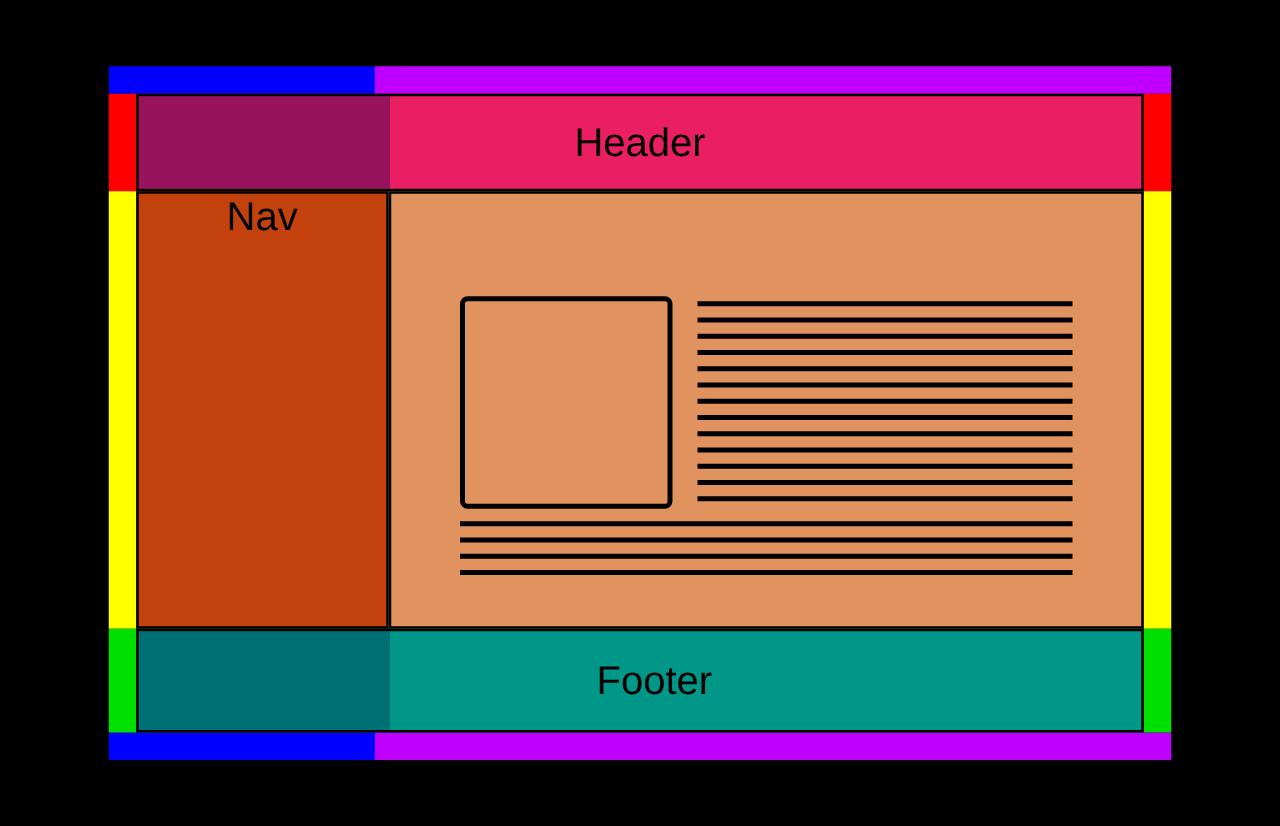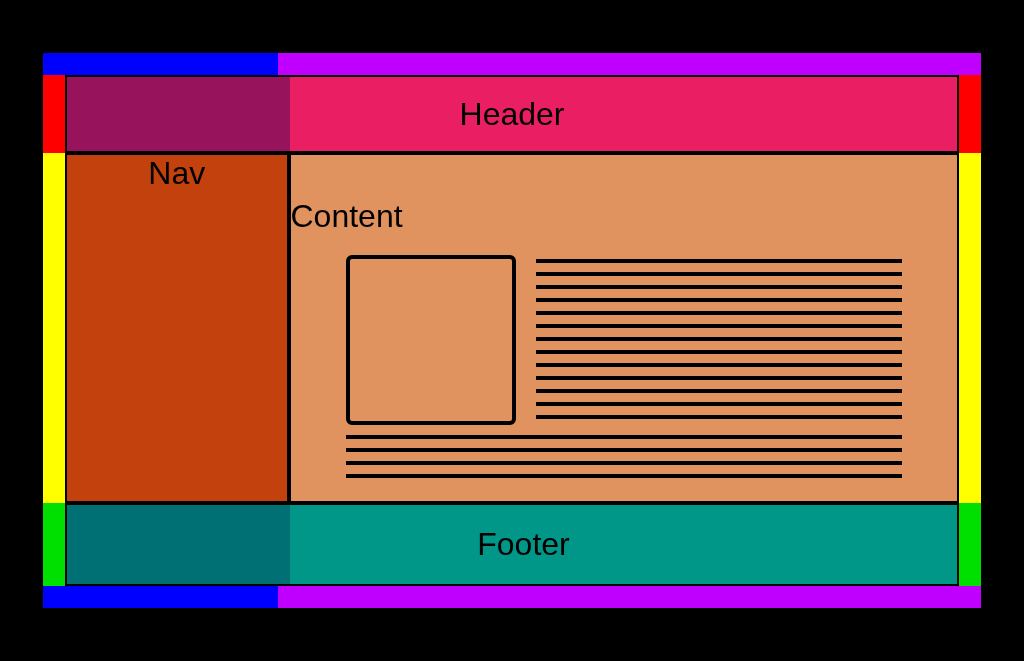--- a/index.html
+++ b/index.html
@@ -11,21 +11,21 @@
       width: 1024px;
       height: 661px;
       background: #000;
       display: flex;
       align-items: center;
       justify-content: center;
       font-family: "Segoe UI", Arial, sans-serif;
     }
     .outer-frame {
       position: relative;
-      width: 938px;
+      width: 850px;
       height: 555px;
     }
     
     .border-top-left {
       position: absolute;
       top: 0;
       left: 0;
       width: 25%;
       height: 22px;
       background: #0000ff;
@@ -222,21 +222,20 @@
 
   <div class="layout">
     <div class="region header-region">
       <div class="nav-overlay"></div>
       <span>Header</span>
     </div>
     <div class="region nav-region">
       <span>Nav</span>
     </div>
     <div class="region content-region">
-      <span class="content-label">Content</span>
       <div class="content-body">
         <div class="content-box"></div>
         <div class="content-lines">
           <div class="line"></div>
           <div class="line"></div>
           <div class="line"></div>
           <div class="line"></div>
           <div class="line"></div>
           <div class="line"></div>
           <div class="line"></div>

